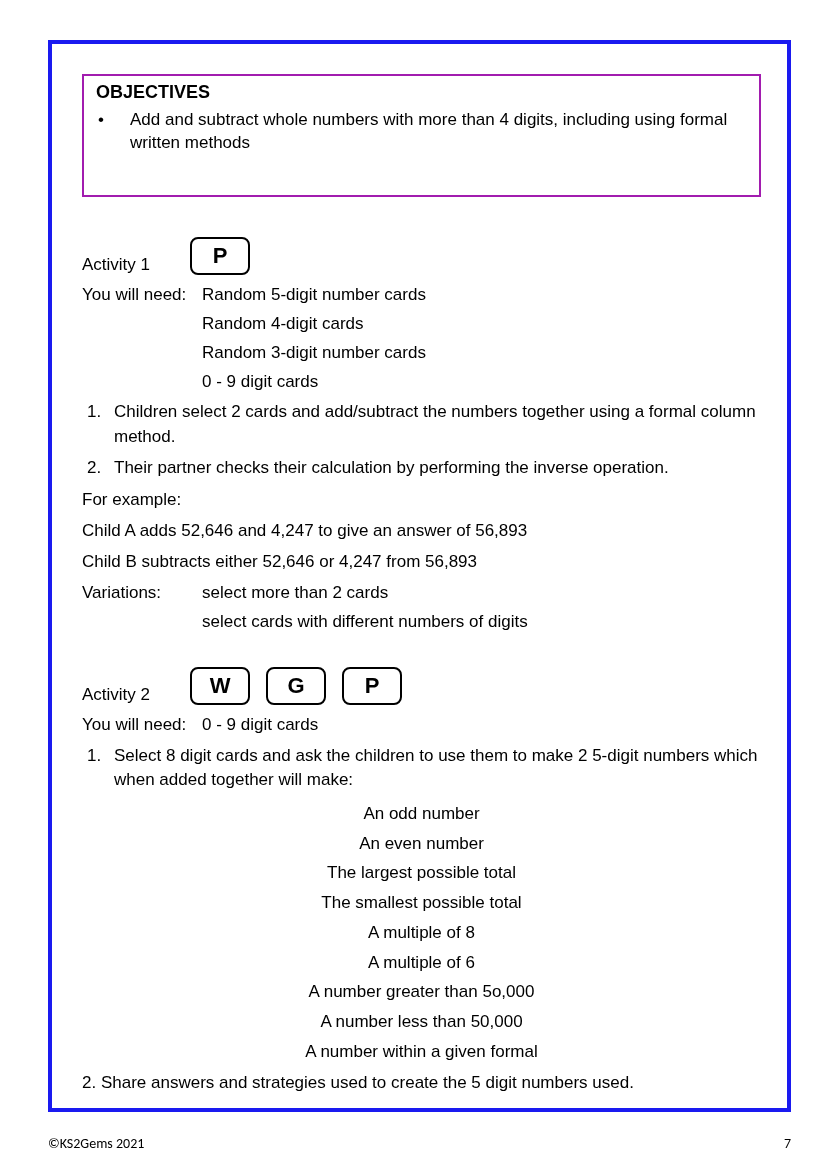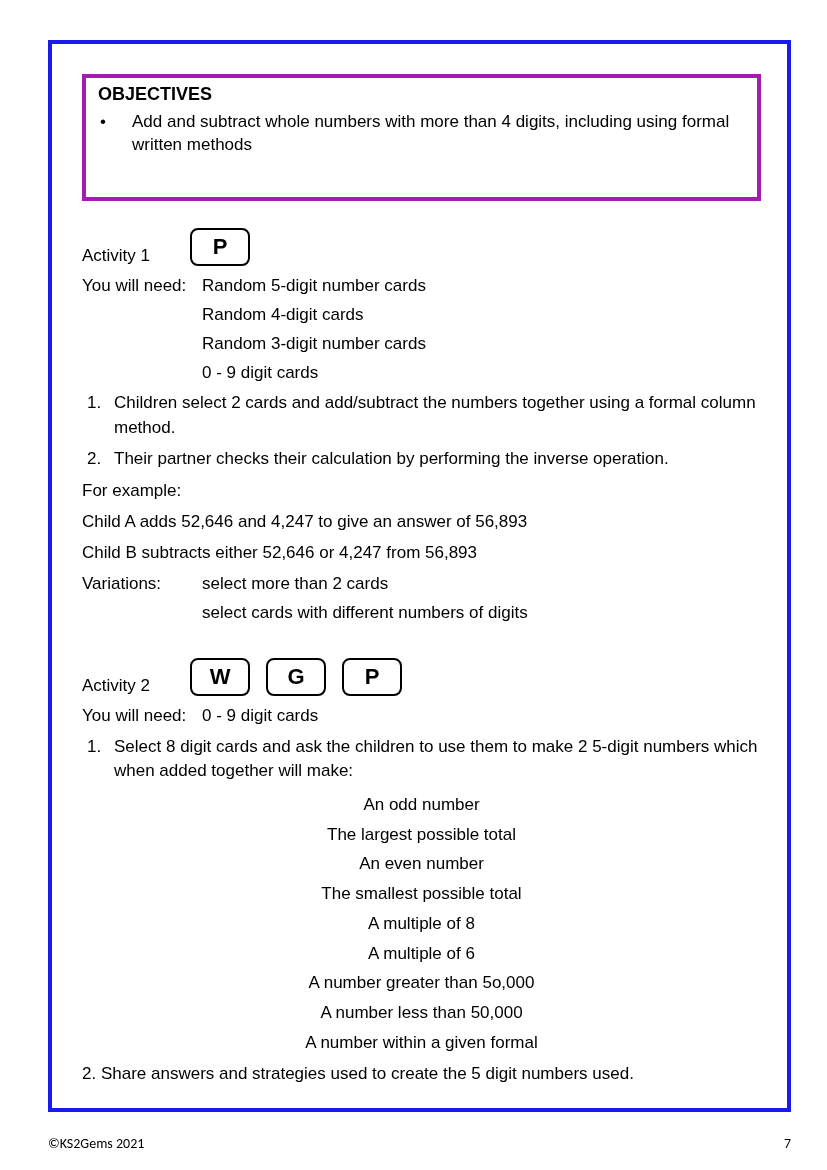--- a/index.html
+++ b/index.html
@@ -20,23 +20,23 @@
     position: absolute;
     top: 40px;
     left: 48px;
     right: 36px;
     bottom: 58px;
     border: 4px solid #1a1af0;
     box-sizing: border-box;
     padding: 30px 26px 20px 30px;
   }
   .objectives-box {
-    border: 4px solid #a21caf;
+    border: 2px solid #a21caf;
     padding: 6px 12px 40px 12px;
-    margin-bottom: 27px;
+    margin-bottom: 40px;
   }
   .objectives-title {
     font-weight: bold;
     font-size: 18px;
     margin-bottom: 6px;
   }
   .obj-bullet-row {
     display: flex;
     align-items: flex-start;
     font-size: 17px;
@@ -196,22 +196,22 @@
         <div>0 - 9 digit cards</div>
       </div>
     </div>
 
     <ol class="steps">
       <li>Select 8 digit cards and ask the children to use them to make 2 5-digit numbers which when added together will make:</li>
     </ol>
 
     <div class="centered-list">
       <div>An odd number</div>
+      <div>An even number</div>
       <div>The largest possible total</div>
-      <div>An even number</div>
       <div>The smallest possible total</div>
       <div>A multiple of 8</div>
       <div>A multiple of 6</div>
       <div>A number greater than 5o,000</div>
       <div>A number less than 50,000</div>
       <div>A number within a given formal</div>
     </div>
 
     <div class="para">2. Share answers and strategies used to create the 5 digit numbers used.</div>
 

